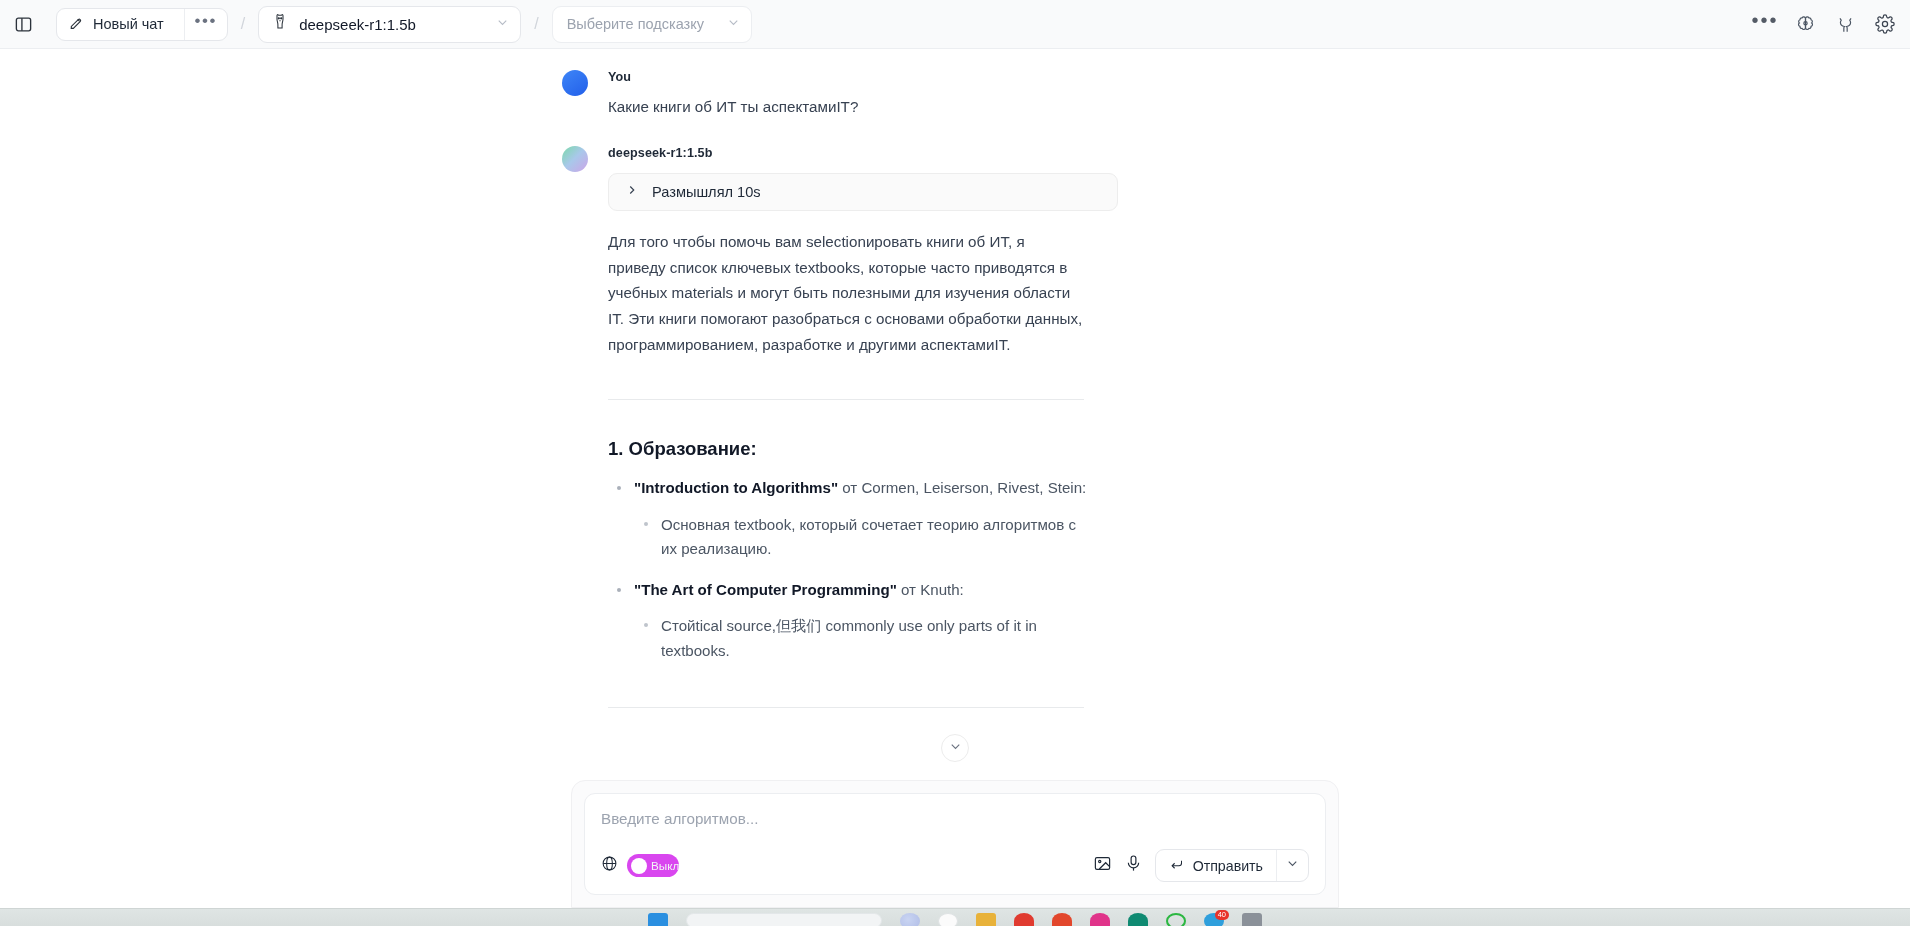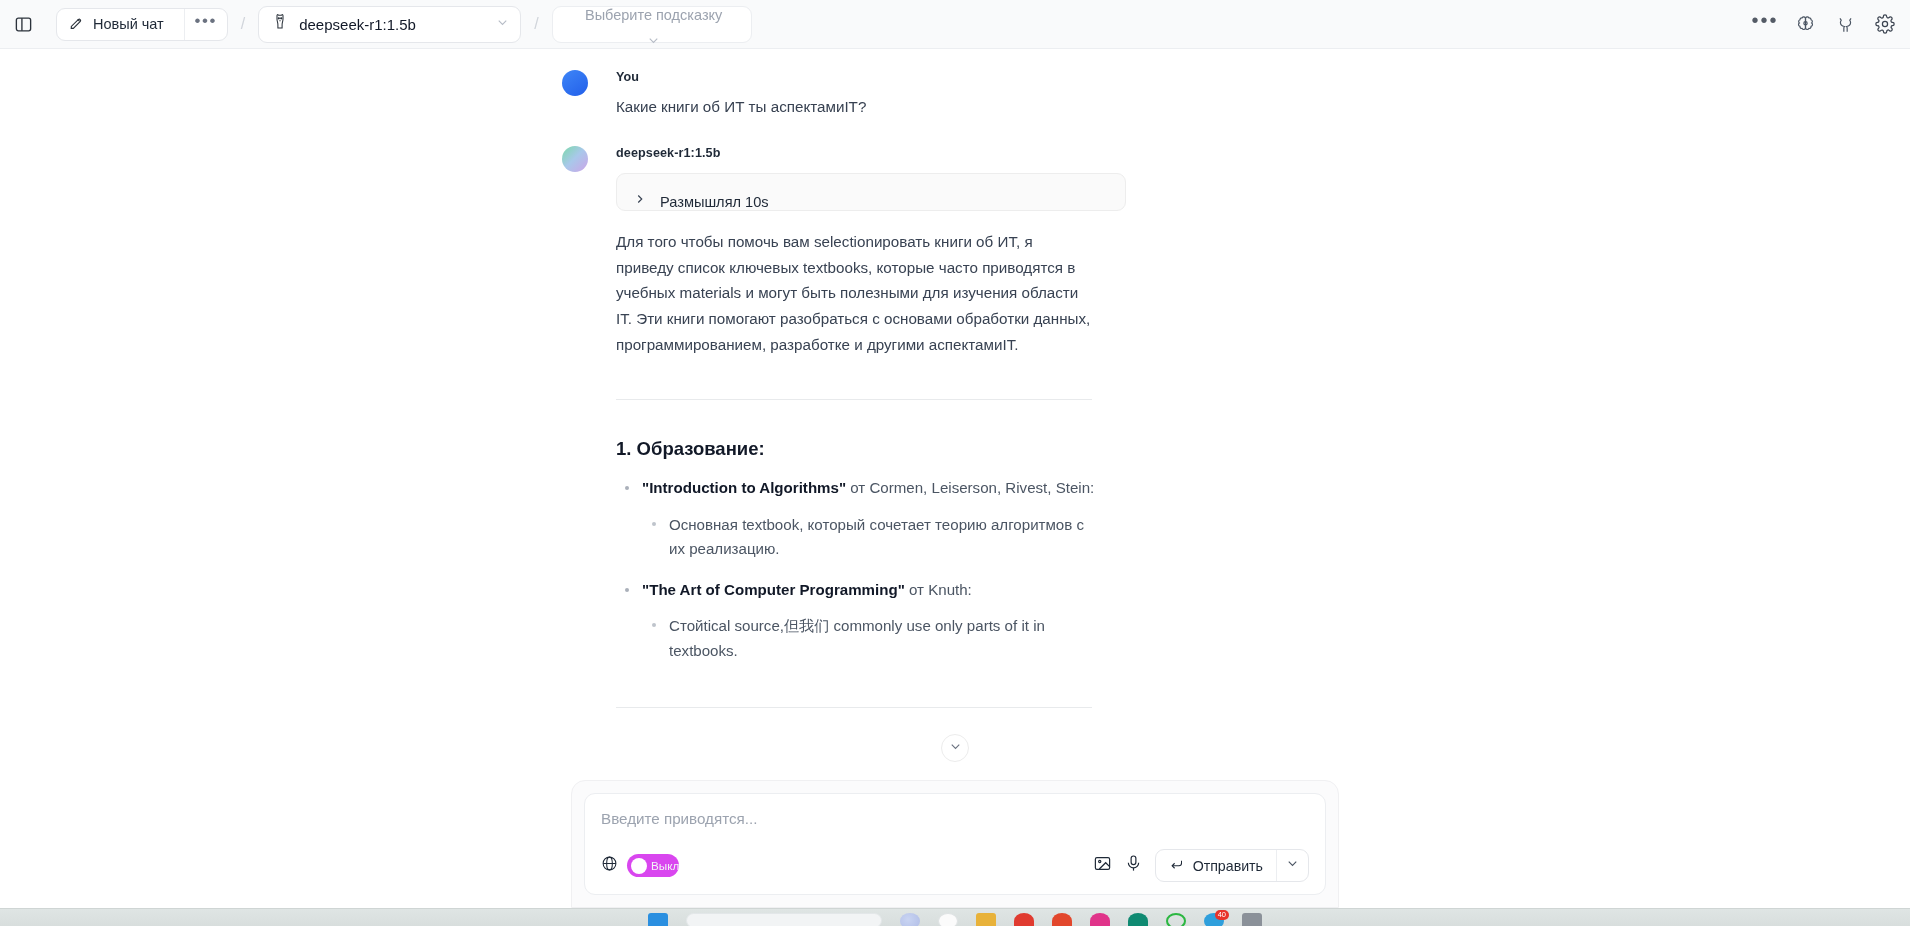--- a/index.html
+++ b/index.html
@@ -66,41 +66,40 @@
   .model-name { font-size: 15px; color: #111827; flex: 1; }
 
   .prompt-select {
     display: flex; align-items: center;
     background: #ffffff;
     border: 1px solid #eceef1;
     border-radius: 9px;
     height: 37px; width: 200px;
     padding: 0 10px 0 14px;
     gap: 10px;
-    flex-direction: column;
   }
   .prompt-ph { font-size: 14.5px; color: #9ca3af; flex: 1; }
 
   .chev { color: #b6bcc6; flex: none; }
 
   .toolbar-right {
     position: absolute; right: 10px; top: 0; height: 100%;
     display: flex; align-items: center; gap: 10px;
   }
   .dots-h { color: #545b66; font-size: 20px; letter-spacing: 2px; padding-bottom: 8px; }
 
   
   .chat-scroll {
     position: absolute; top: 49px; left: 0; right: 0; bottom: 18px;
     background: #ffffff;
     overflow: hidden;
   }
   .chat-inner { width: 100%; padding-top: 14px; }
 
-  .msg { display: flex; gap: 8px; padding: 0 0 0 0; }
+  .msg { display: flex; gap: 0; padding: 0 0 0 0; }
   .avatar-col { width: 608px; flex: none; display: flex; justify-content: flex-end; padding-right: 20px; }
   .avatar {
     width: 26px; height: 26px; border-radius: 50%;
     margin-top: 7px; flex: none;
   }
   .avatar.user { background: linear-gradient(145deg, #3b82f6 10%, #2563eb 90%); }
   .avatar.bot  { background: linear-gradient(135deg, #7fd8b0 5%, #a9c8ea 48%, #c9a8e8 95%); }
   .msg-body { flex: 1; max-width: 590px; }
   .msg-author {
     font-size: 12.6px; font-weight: bold; color: #1f2937;
@@ -112,21 +111,21 @@
   }
 
   
   .think {
     margin-top: 13px;
     width: 510px;
     background: #fafafa;
     border: 1px solid #ededed;
     border-radius: 9px;
     height: 38px;
-    display: flex; align-items: flex-end;
+    display: flex; align-items: center;
     padding: 0 16px;
     gap: 13px;
   }
   .think-label { font-size: 14.6px; color: #1f2937; }
 
   .para {
     margin-top: 18px;
     font-size: 15.2px;
     line-height: 1.68;
     color: #384252;
@@ -401,21 +400,21 @@
       <svg width="15" height="15" viewBox="0 0 24 24" fill="none" stroke="currentColor" stroke-width="1.8">
           <polyline points="6 9 12 15 18 9"></polyline>
         </svg>
     </span>
   </div>
 </div>
 
 <div class="composer-wrap">
   <div class="composer-outer">
     <div class="composer">
-      <div class="composer-input">Введите приводятся...</div>
+      <div class="composer-input">Введите алгоритмов...</div>
       <div class="composer-row">
         <div class="composer-left">
           <span class="globe">
             <svg width="17" height="17" viewBox="0 0 24 24" fill="none" stroke="#1f2937" stroke-width="1.5">
               <circle cx="12" cy="12" r="9"></circle>
                 <ellipse cx="12" cy="12" rx="4" ry="9"></ellipse>
                 <line x1="3" y1="12" x2="21" y2="12"></line>
             </svg>
           </span>
           <div class="toggle">

